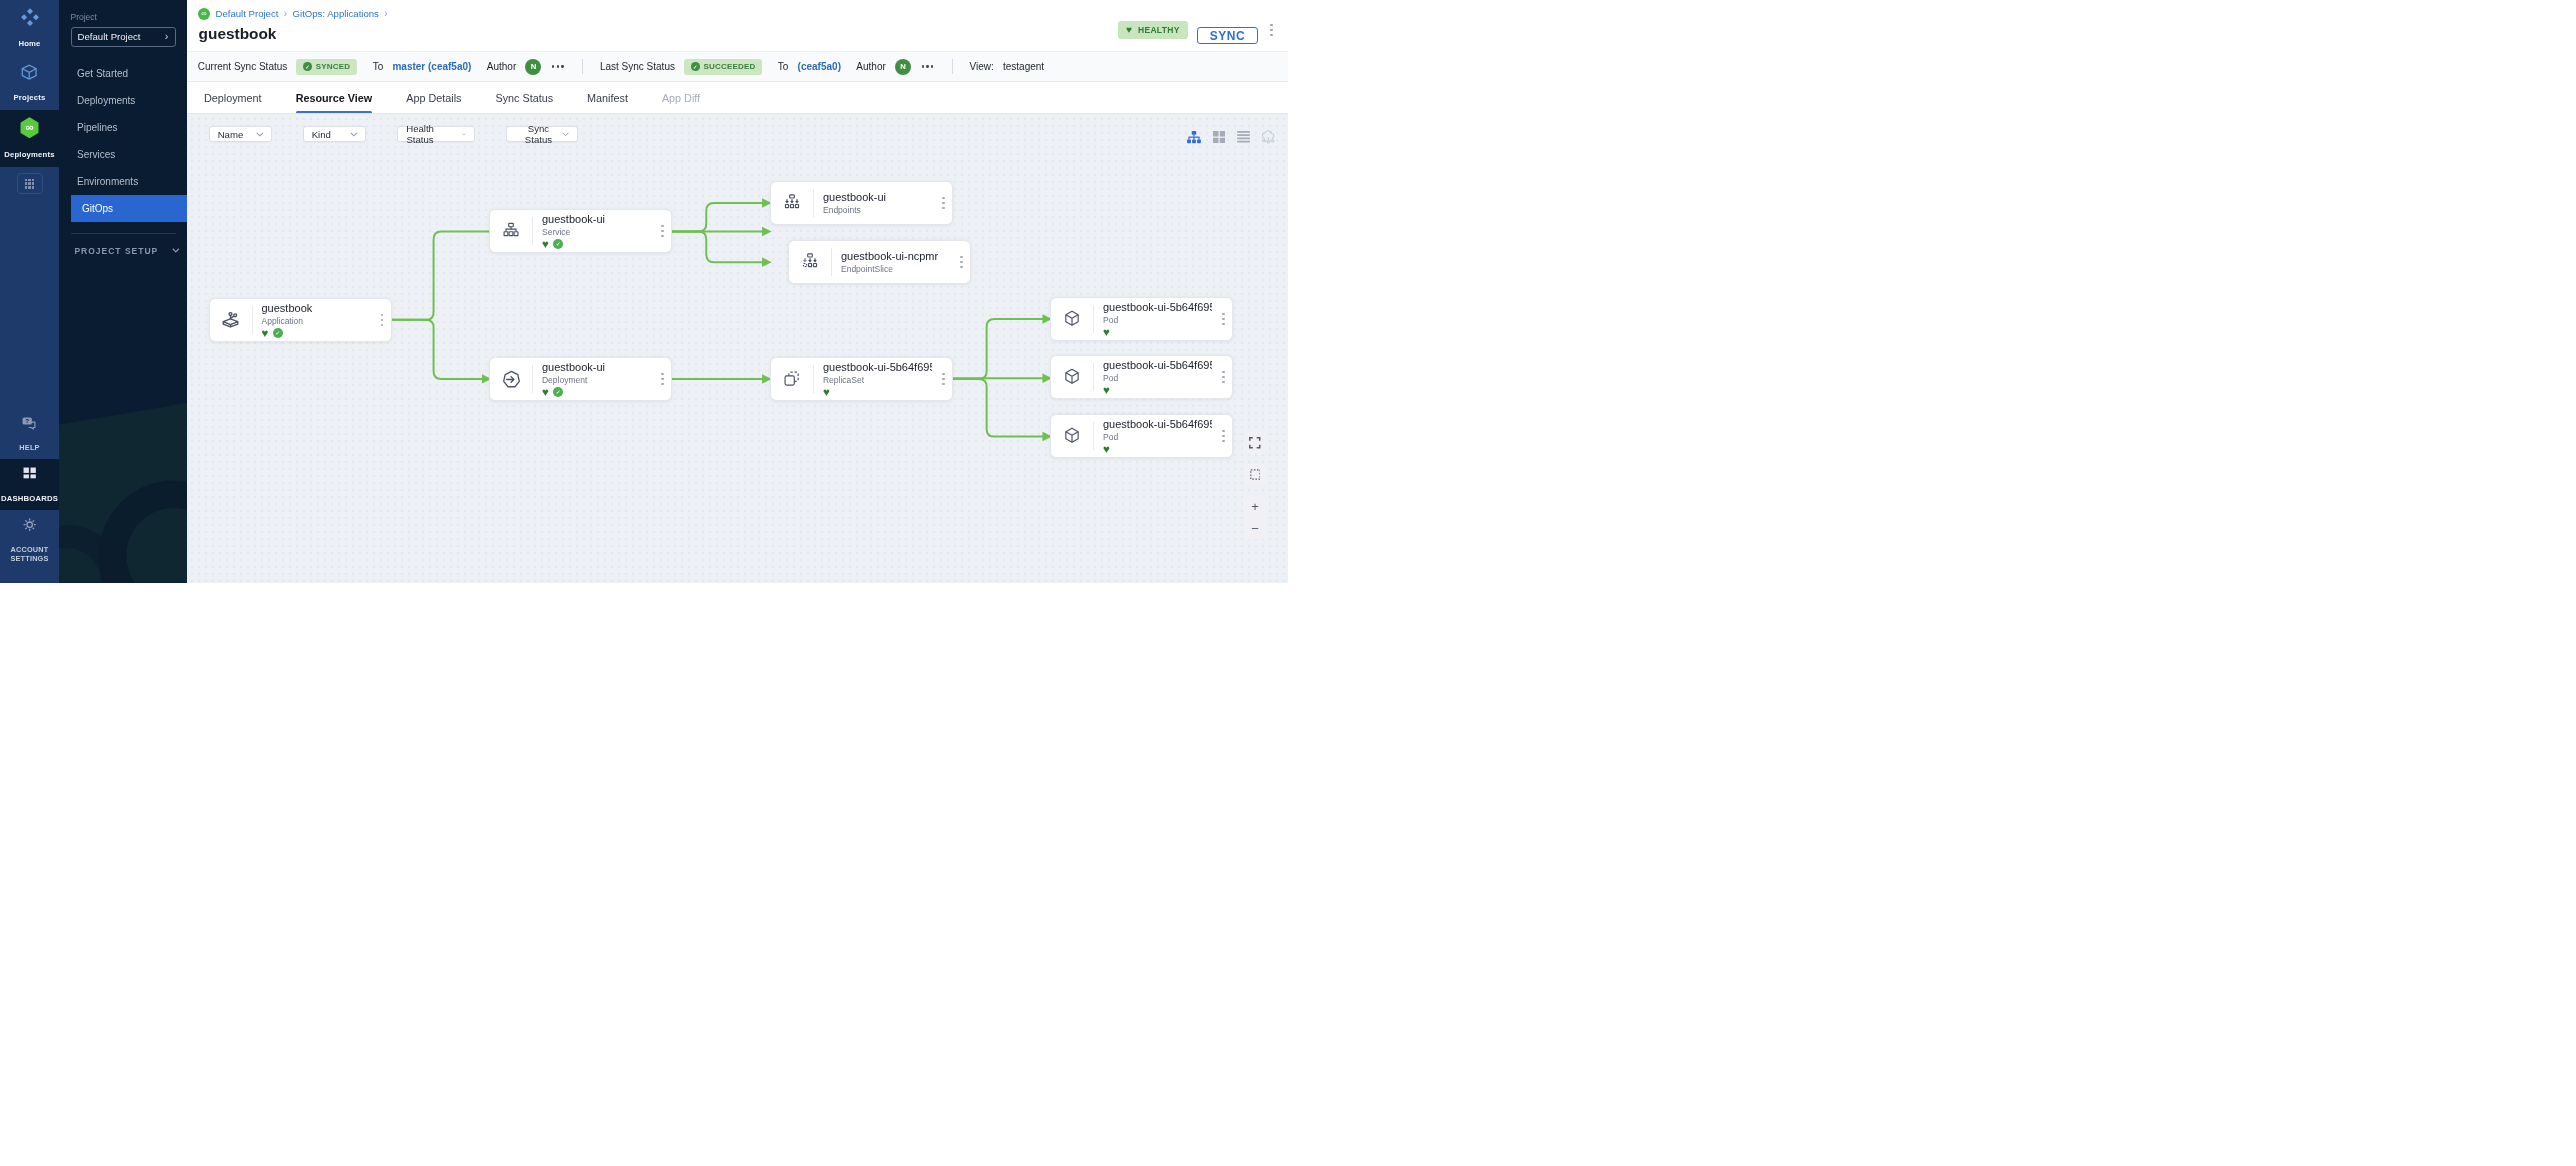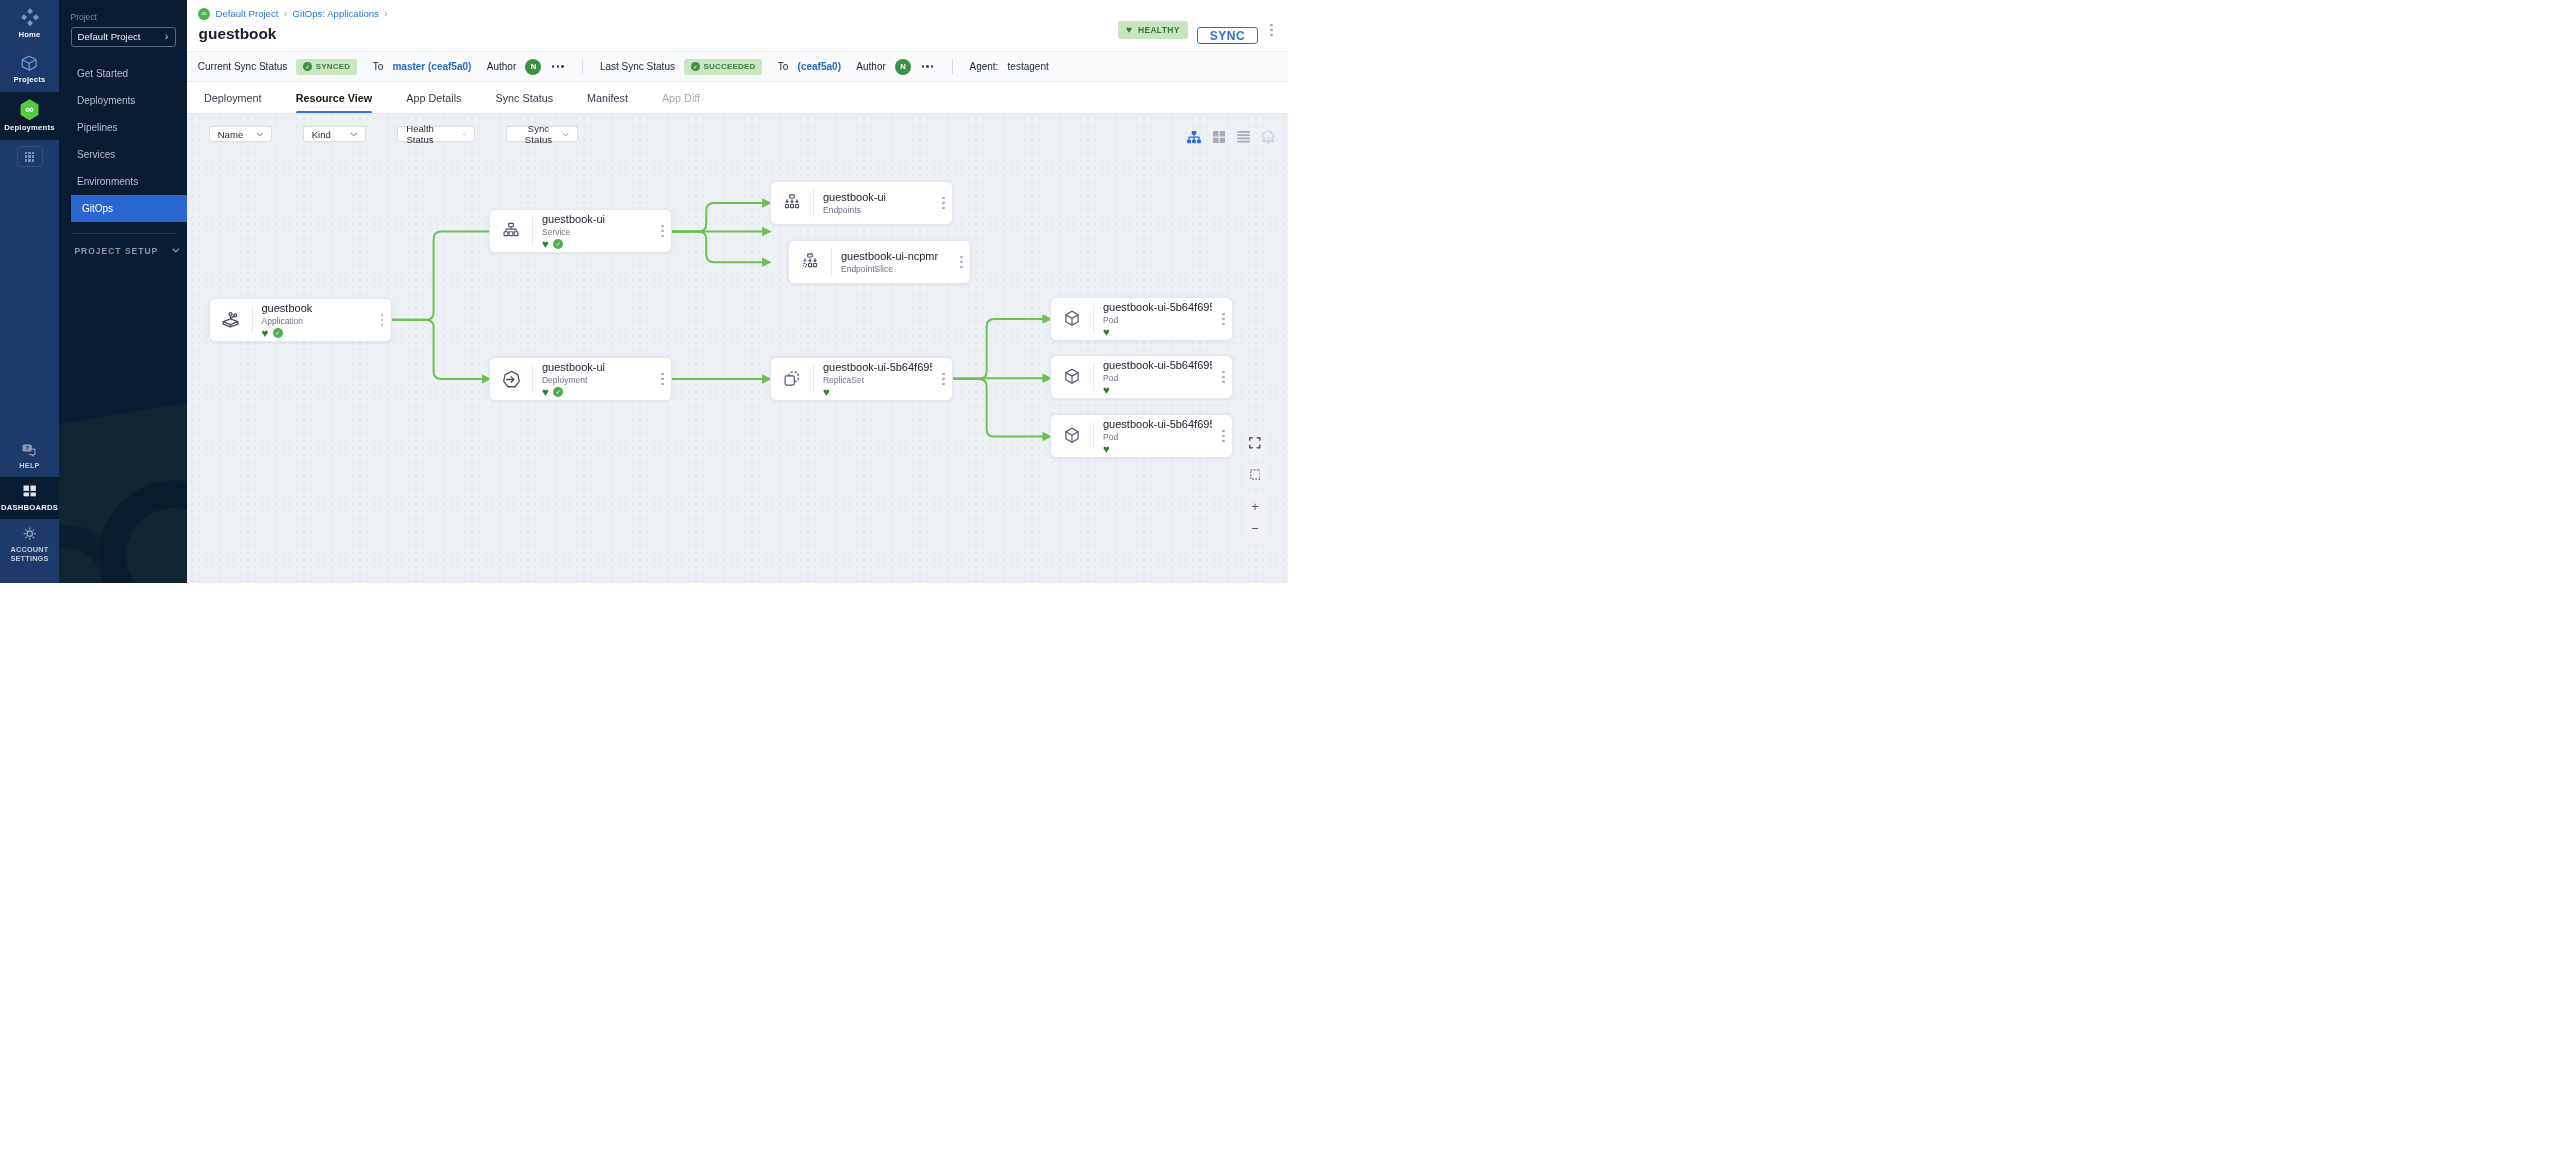--- a/index.html
+++ b/index.html
@@ -3,21 +3,21 @@
 <meta charset="utf-8">
 <style>
   * { margin:0; padding:0; box-sizing:border-box; }
   html,body { width:1288px; height:583px; overflow:hidden; }
   body { font-family:"Liberation Sans", sans-serif; background:#fff; }
   .app { display:flex; width:1288px; height:583px; }
 
   
   .rail { width:59px; background:#1e3a6a; display:flex; flex-direction:column; flex-shrink:0; }
   .rail-block { display:flex; flex-direction:column; align-items:center; justify-content:center;
-                gap:3px; padding:7px 1.5px; cursor:pointer; }
+                gap:12px; padding:7px 1.5px; cursor:pointer; }
   .rail-block .lbl { font-size:7.7px; font-weight:bold; color:#f2f5fa; letter-spacing:0.2px; text-align:center; line-height:1.25; }
   .rail-block.dim .lbl { color:#c3cbda; font-weight:bold; font-size:7.3px; }
   .rail-dark { background:#0a1c31; }
   .rail-switcher { display:flex; justify-content:center; padding:6.1px 0 7.7px; }
   .switch-box { width:26px; height:21.5px; border:0.8px solid #32507f; border-radius:4.6px;
                 display:flex; align-items:center; justify-content:center; background:transparent; cursor:pointer; }
   .grid9 { display:grid; grid-template-columns:repeat(3,2.3px); grid-gap:1.5px; }
   .grid9 i { width:2.3px; height:2.3px; background:#7e90ad; display:block; }
   .rail-spacer { flex:1; }
   .hexwrap { position:relative; width:23px; height:21.5px; display:flex; align-items:center; justify-content:center; }
@@ -282,21 +282,21 @@
       <span>Author</span>
       <span class="sb-gap"></span>
       <span class="avatar">N</span>
       <span class="sb-gap"></span>
       <span class="kebab-h">
           <i></i>
           <i></i>
           <i></i>
         </span>
       <span class="vdiv"></span>
-      <span>Agent:</span>
+      <span>View:</span>
       <span class="sb-gap"></span>
       <span>testagent</span>
     </div>
 
     <div class="tabsbar">
       <div class="tab">Deployment</div>
       <div class="tab active">Resource View</div>
       <div class="tab">App Details</div>
       <div class="tab">Sync Status</div>
       <div class="tab">Manifest</div>

